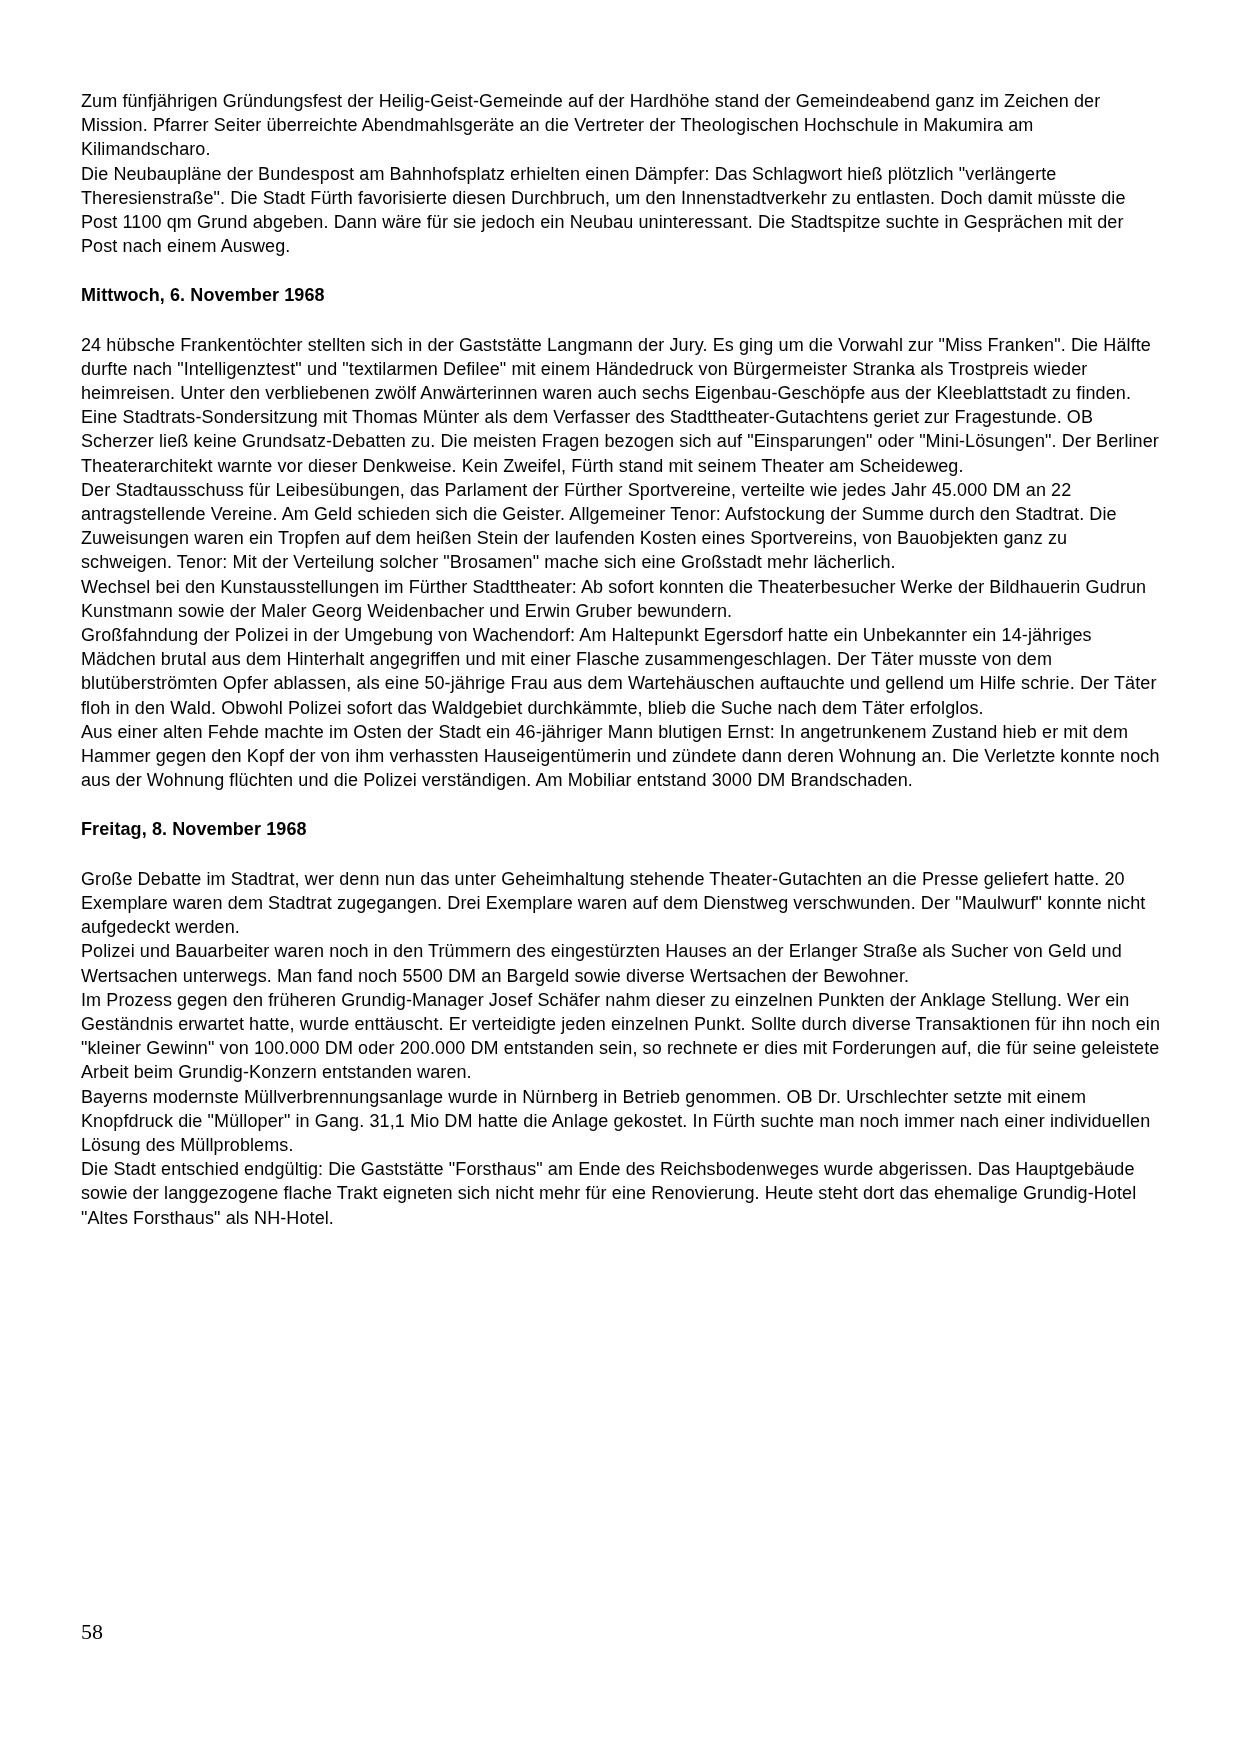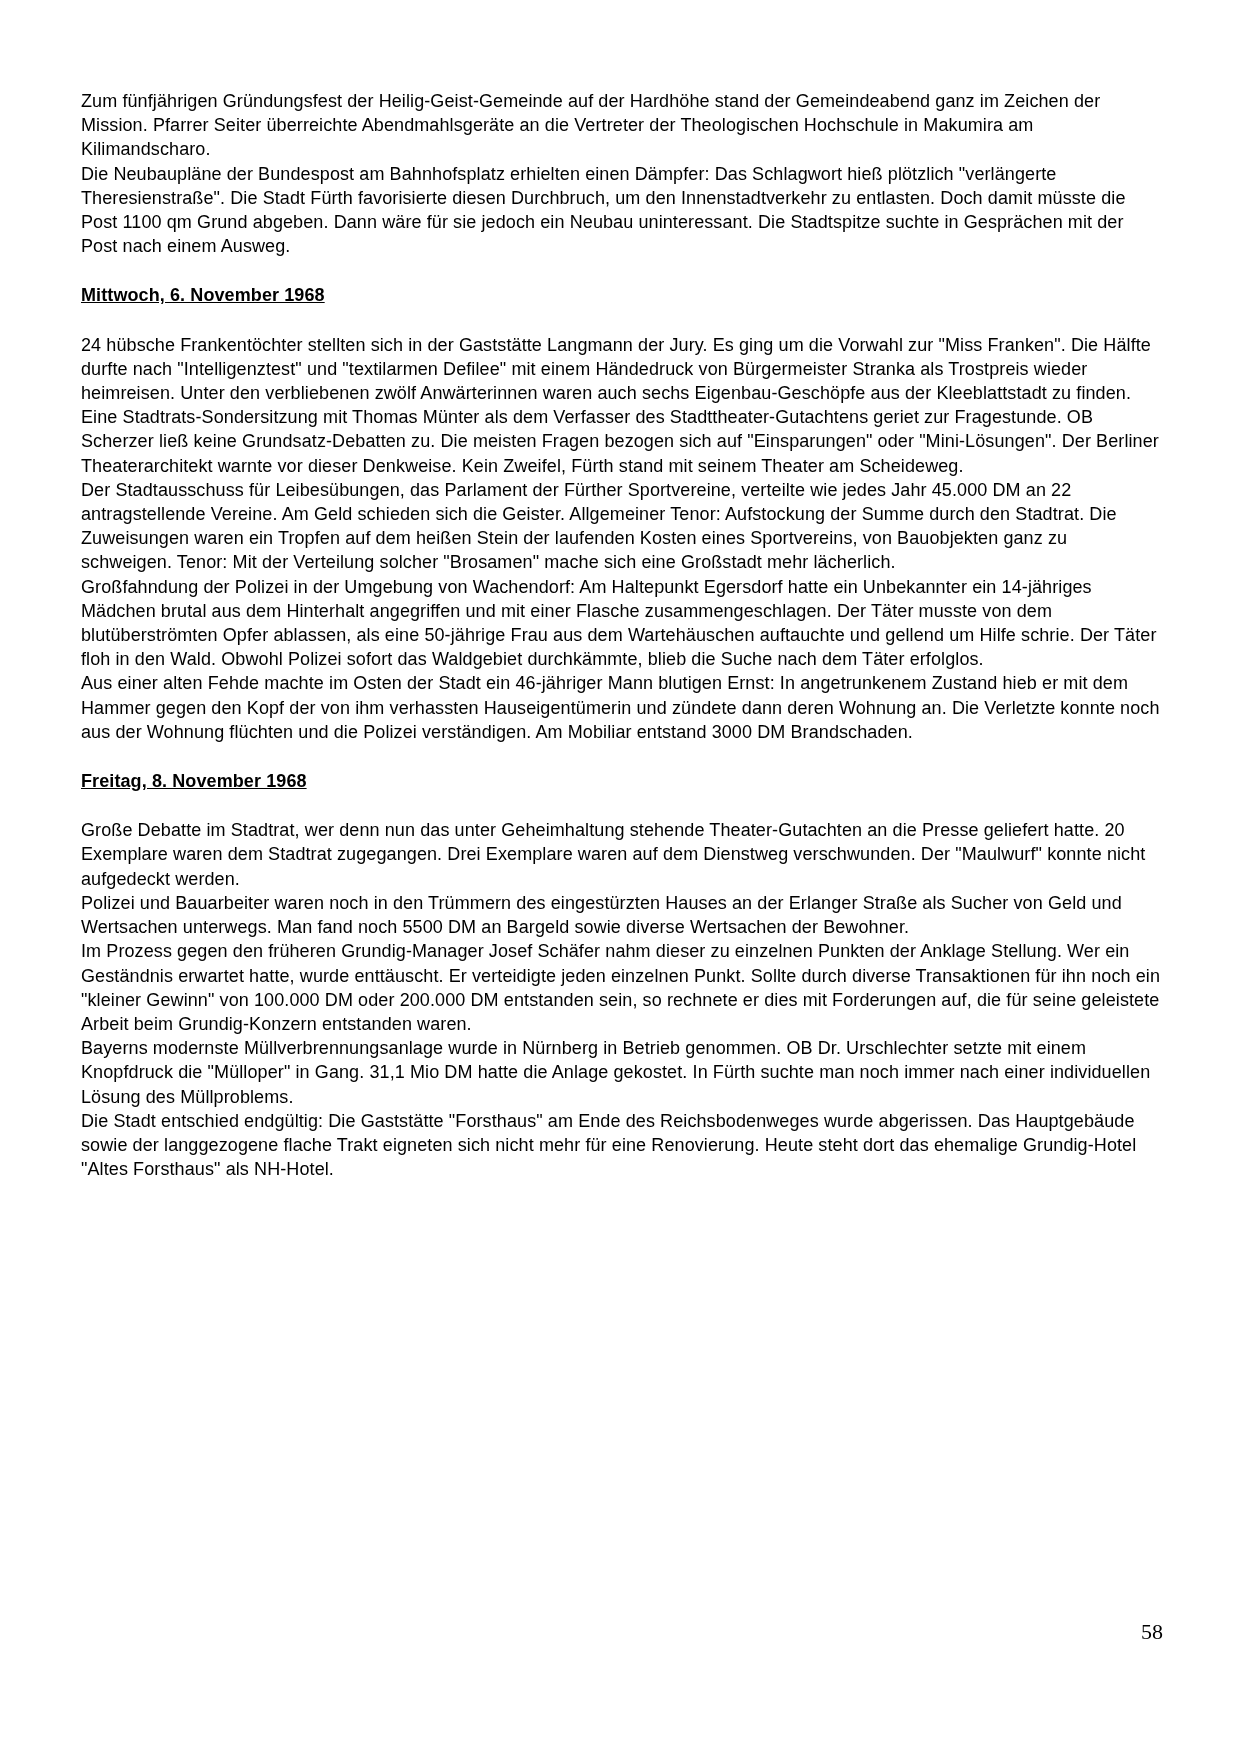--- a/index.html
+++ b/index.html
@@ -28,28 +28,27 @@
     line-height: 24.2px;
     letter-spacing: 0.1px;
     text-align: left;
   }
   .day-heading {
     margin: 25px 0 25px 0;
     font-size: 18px;
     line-height: 24.2px;
     font-weight: bold;
     letter-spacing: 0.1px;
-    text-decoration: underline;
   }
   .page-number {
     position: absolute;
     left: 81px;
     width: 1082px;
     top: 1619px;
-    text-align: right;
+    text-align: left;
     font-family: "Liberation Serif", "DejaVu Serif", serif;
     font-size: 22px;
     line-height: 26px;
   }
 </style>
 </head>
 <body>
 
 <div class="page">
   <div class="content">
@@ -60,20 +59,21 @@
     </section>
 
     <section>
       <h2 class="day-heading">Mittwoch, 6. November 1968</h2>
       <p class="para">24 hübsche Frankentöchter stellten sich in der Gaststätte Langmann der Jury. Es ging um die Vorwahl zur "Miss Franken". Die Hälfte durfte nach "Intelligenztest" und "textilarmen Defilee" mit einem Händedruck von Bürgermeister Stranka als Trostpreis wieder heimreisen. Unter den verbliebenen zwölf Anwärterinnen waren auch sechs Eigenbau-Geschöpfe aus der Kleeblattstadt zu finden.</p>
       <p class="para">Eine Stadtrats-Sondersitzung mit Thomas Münter als dem Verfasser des Stadttheater-Gutachtens geriet zur Fragestunde. OB Scherzer ließ keine Grundsatz-Debatten zu. Die meisten Fragen bezogen sich auf "Einsparungen" oder "Mini-Lösungen". Der Berliner Theaterarchitekt warnte vor dieser Denkweise. Kein Zweifel, Fürth stand mit seinem Theater am Scheideweg.</p>
       <p class="para">Der Stadtausschuss für Leibesübungen, das Parlament der Fürther Sportvereine, verteilte wie jedes Jahr 45.000 DM an 22 antragstellende Vereine. Am Geld schieden sich die Geister. Allgemeiner Tenor: Aufstockung der Summe durch den Stadtrat. Die Zuweisungen waren ein Tropfen auf dem heißen Stein der laufenden Kosten eines Sportvereins, von Bauobjekten ganz zu schweigen. Tenor: Mit der Verteilung solcher "Brosamen" mache sich eine Großstadt mehr lächerlich.</p>
     </section>
 
     <section>
+      <p class="para">Wechsel bei den Kunstausstellungen im Fürther Stadttheater: Ab sofort konnten die Theaterbesucher Werke der Bildhauerin Gudrun Kunstmann sowie der Maler Georg Weidenbacher und Erwin Gruber bewundern.</p>
       <p class="para">Großfahndung der Polizei in der Umgebung von Wachendorf: Am Haltepunkt Egersdorf hatte ein Unbekannter ein 14-jähriges Mädchen brutal aus dem Hinterhalt angegriffen und mit einer Flasche zusammengeschlagen. Der Täter musste von dem blutüberströmten Opfer ablassen, als eine 50-jährige Frau aus dem Wartehäuschen auftauchte und gellend um Hilfe schrie. Der Täter floh in den Wald. Obwohl Polizei sofort das Waldgebiet durchkämmte, blieb die Suche nach dem Täter erfolglos.</p>
       <p class="para">Aus einer alten Fehde machte im Osten der Stadt ein 46-jähriger Mann blutigen Ernst: In angetrunkenem Zustand hieb er mit dem Hammer gegen den Kopf der von ihm verhassten Hauseigentümerin und zündete dann deren Wohnung an. Die Verletzte konnte noch aus der Wohnung flüchten und die Polizei verständigen. Am Mobiliar entstand 3000 DM Brandschaden.</p>
     </section>
 
     <section>
       <h2 class="day-heading">Freitag, 8. November 1968</h2>
       <p class="para">Große Debatte im Stadtrat, wer denn nun das unter Geheimhaltung stehende Theater-Gutachten an die Presse geliefert hatte. 20 Exemplare waren dem Stadtrat zugegangen. Drei Exemplare waren auf dem Dienstweg verschwunden. Der "Maulwurf" konnte nicht aufgedeckt werden.</p>
       <p class="para">Polizei und Bauarbeiter waren noch in den Trümmern des eingestürzten Hauses an der Erlanger Straße als Sucher von Geld und Wertsachen unterwegs. Man fand noch 5500 DM an Bargeld sowie diverse Wertsachen der Bewohner.</p>
       <p class="para">Im Prozess gegen den früheren Grundig-Manager Josef Schäfer nahm dieser zu einzelnen Punkten der Anklage Stellung. Wer ein Geständnis erwartet hatte, wurde enttäuscht. Er verteidigte jeden einzelnen Punkt. Sollte durch diverse Transaktionen für ihn noch ein "kleiner Gewinn" von 100.000 DM oder 200.000 DM entstanden sein, so rechnete er dies mit Forderungen auf, die für seine geleistete Arbeit beim Grundig-Konzern entstanden waren.</p>
     </section>

